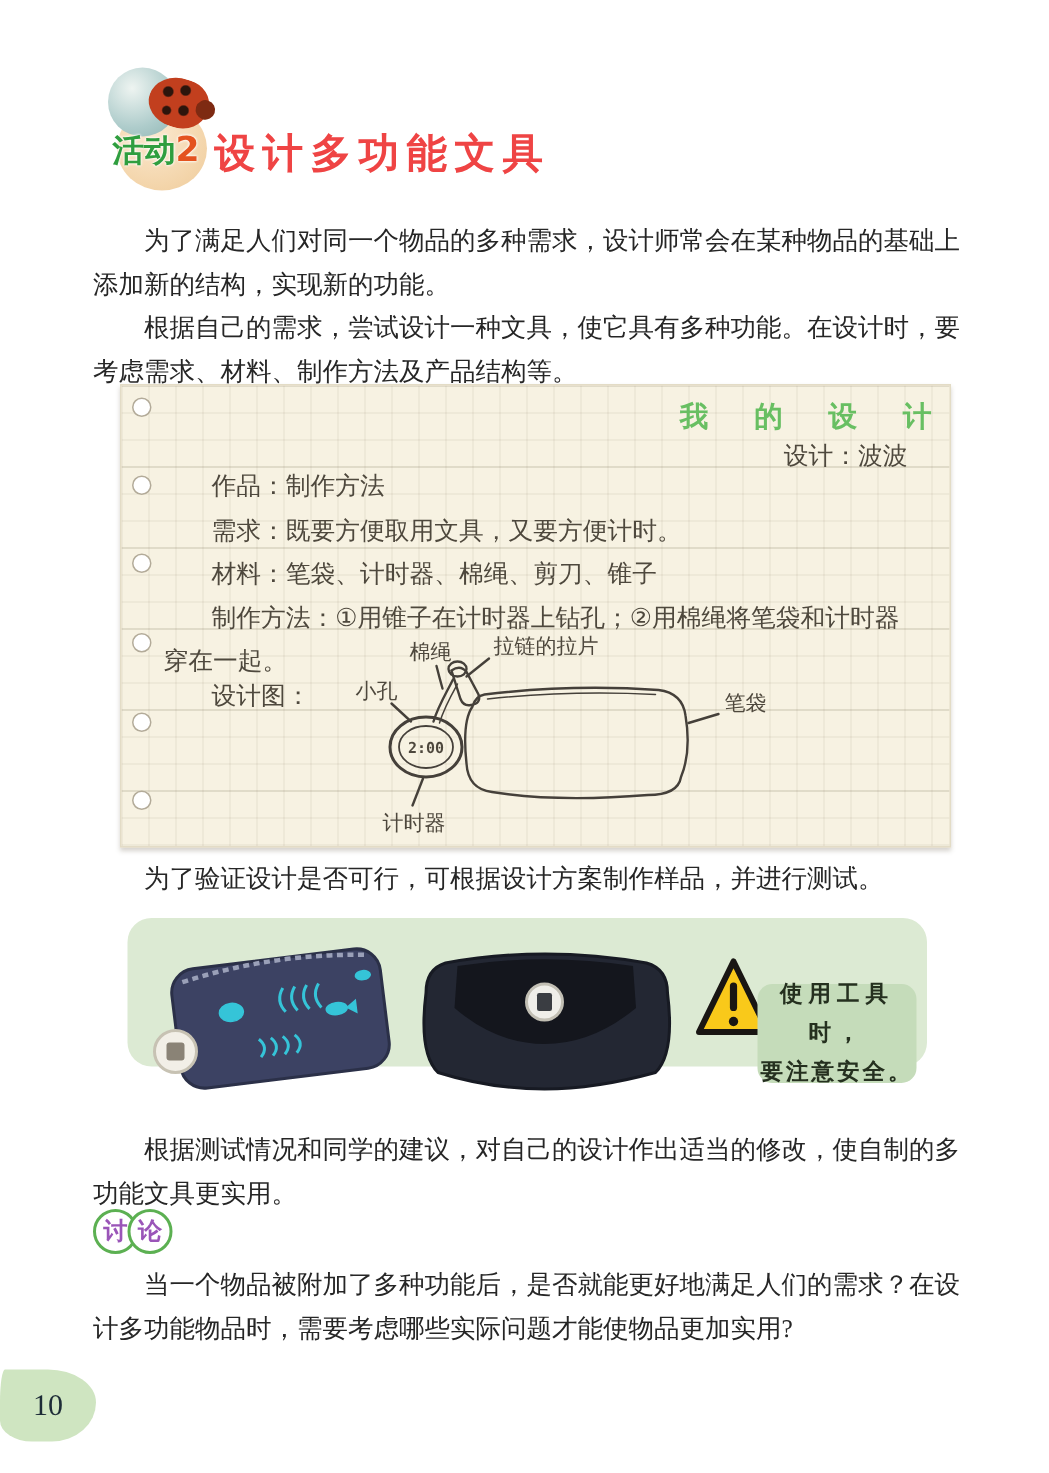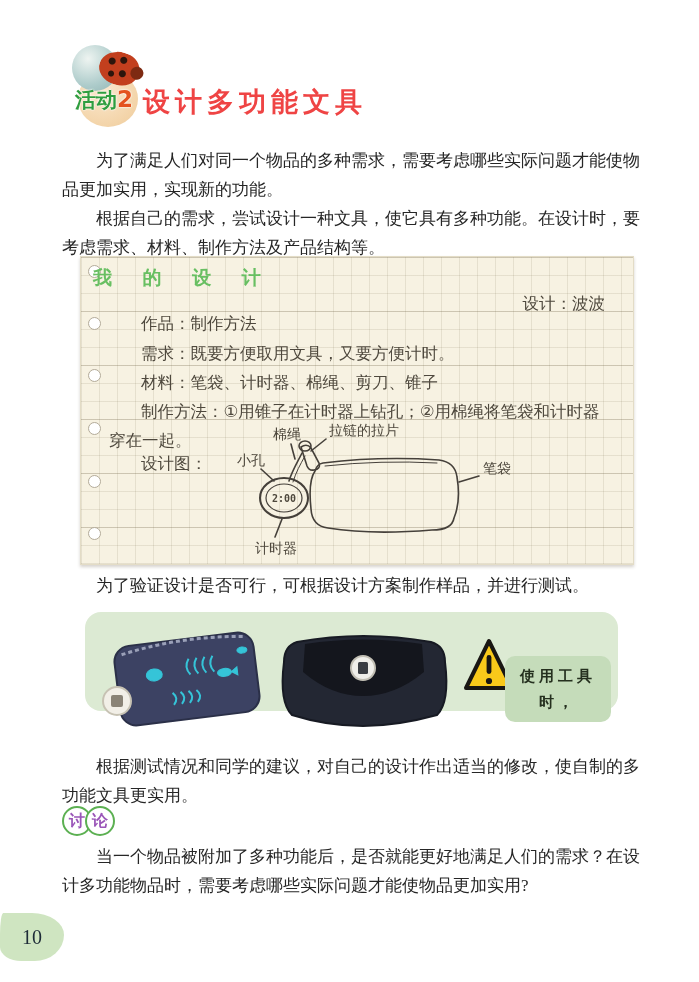--- a/index.html
+++ b/index.html
@@ -35,21 +35,21 @@
   
   .sheet{position:absolute;left:80px;top:256px;width:552px;height:307px;
     background-color:#f7f2e2;border:1px solid #e3dcc6;box-shadow:0 2px 3px rgba(90,80,60,.25);
     background-image:
       linear-gradient(rgba(130,118,92,.25) 1px,transparent 1px),
       linear-gradient(90deg,rgba(130,118,92,.15) 1px,transparent 1px),
       linear-gradient(rgba(130,118,92,.15) 1px,transparent 1px);
     background-size:100% 54px,18px 18px,18px 18px;}
   .hole{position:absolute;left:7px;width:13px;height:13px;border-radius:50%;
     background:#ffffff;border:1.5px solid #b3ab99;box-sizing:border-box;}
-  .sheet-title{position:absolute;left:0;top:8px;width:100%;text-align:left;
+  .sheet-title{position:absolute;left:0;top:8px;width:100%;text-align:right;
     font-family:"DejaVu Sans",sans-serif;font-weight:bold;font-size:19px;color:#68bf62;
     letter-spacing:12px;text-indent:12px;}
   .hand{font-family:"DejaVu Sans",sans-serif;color:#4e483d;font-size:16.5px;white-space:nowrap;}
   .designer{position:absolute;right:28px;top:36px;}
   .line0{position:absolute;left:60px;top:56px;}
   .line1{position:absolute;left:60px;top:86px;}
   .line2{position:absolute;left:60px;top:115px;}
   .line3{position:absolute;left:60px;top:144px;}
   .line4{position:absolute;left:28px;top:173px;}
   .line5{position:absolute;left:60px;top:196px;}
@@ -86,21 +86,21 @@
 
   <div class="mascot">
     <div class="body"></div>
     <div class="globe"></div>
     <div class="bug"></div>
   </div>
   <div class="activity-badge"><span>活动</span><span class="num">2</span></div>
   <div class="page-title">设计多功能文具</div>
 
   <div class="para" style="top:146px">
-    <p>为了满足人们对同一个物品的多种需求，需要考虑哪些实际问题才能使物品更加实用，实现新的功能。</p>
+    <p>为了满足人们对同一个物品的多种需求，设计师常会在某种物品的基础上添加新的结构，实现新的功能。</p>
     <p>根据自己的需求，尝试设计一种文具，使它具有多种功能。在设计时，要考虑需求、材料、制作方法及产品结构等。</p>
   </div>
 
   <div class="sheet">
     <div class="hole" style="top:8px"></div>
     <div class="hole" style="top:60px"></div>
     <div class="hole" style="top:112px"></div>
     <div class="hole" style="top:165px"></div>
     <div class="hole" style="top:218px"></div>
     <div class="hole" style="top:270px"></div>
@@ -176,20 +176,21 @@
     </svg>
 
     <svg class="warn-tri" width="52" height="60" viewBox="0 0 52 60">
       <path d="M 26,5 L 49,52 L 3,52 Z" fill="#f9c91a" stroke="#191613" stroke-width="4" stroke-linejoin="round"></path>
       <rect x="23.6" y="19" width="4.8" height="19" rx="2.4" fill="#191613"></rect>
       <circle cx="26" cy="45" r="3.1" fill="#191613"></circle>
     </svg>
 
     <div class="bubble">
       <div class="l1">使用工具时，</div>
+      <div class="l2">要注意安全。</div>
     </div>
   </div>
 
   <div class="para" style="top:752px">
     <p>根据测试情况和同学的建议，对自己的设计作出适当的修改，使自制的多功能文具更实用。</p>
   </div>
 
   <div class="disc">
     <div class="c">讨</div>
     <div class="c c2">论</div>

